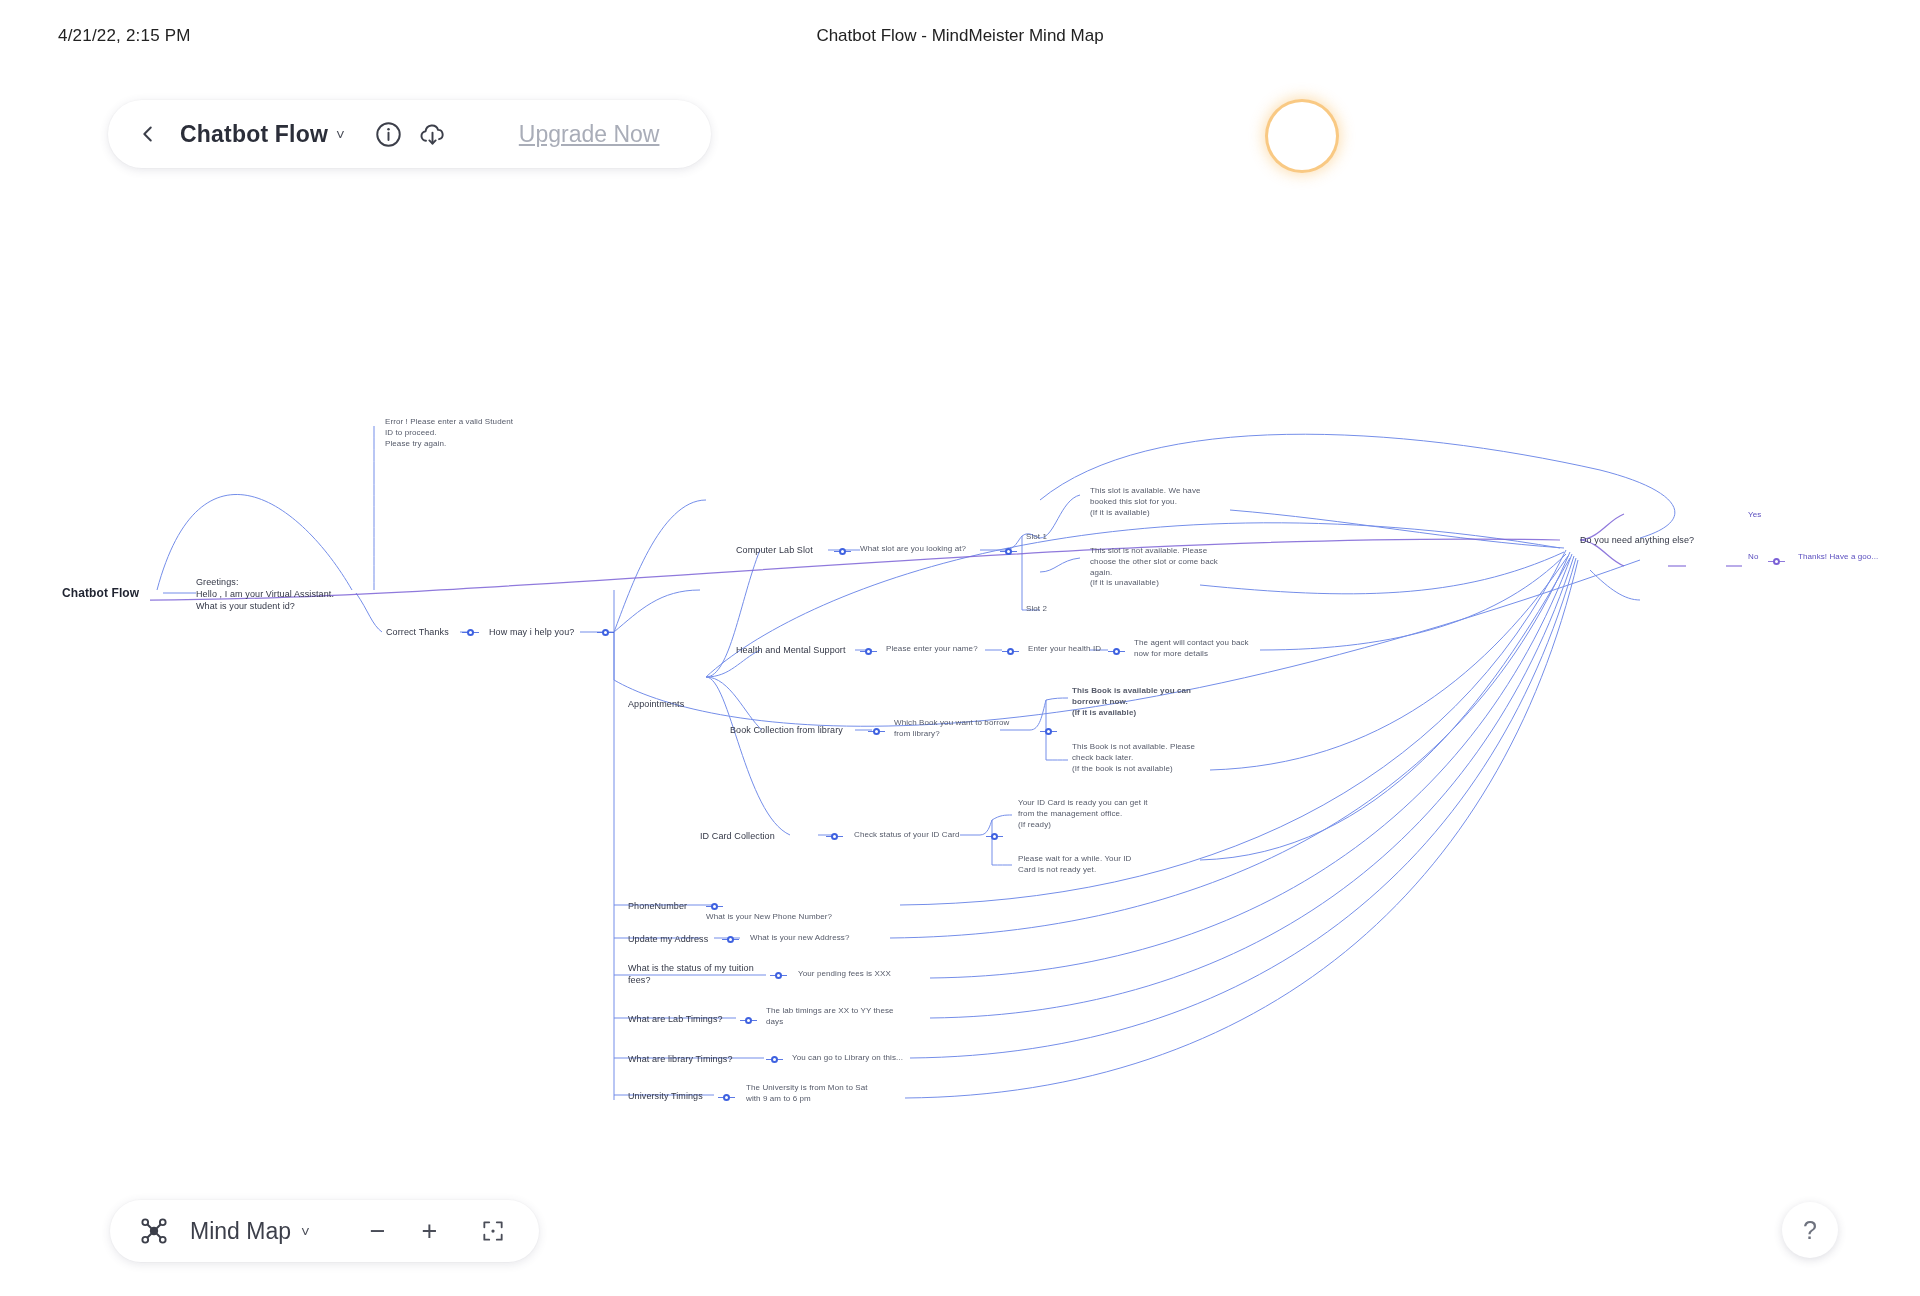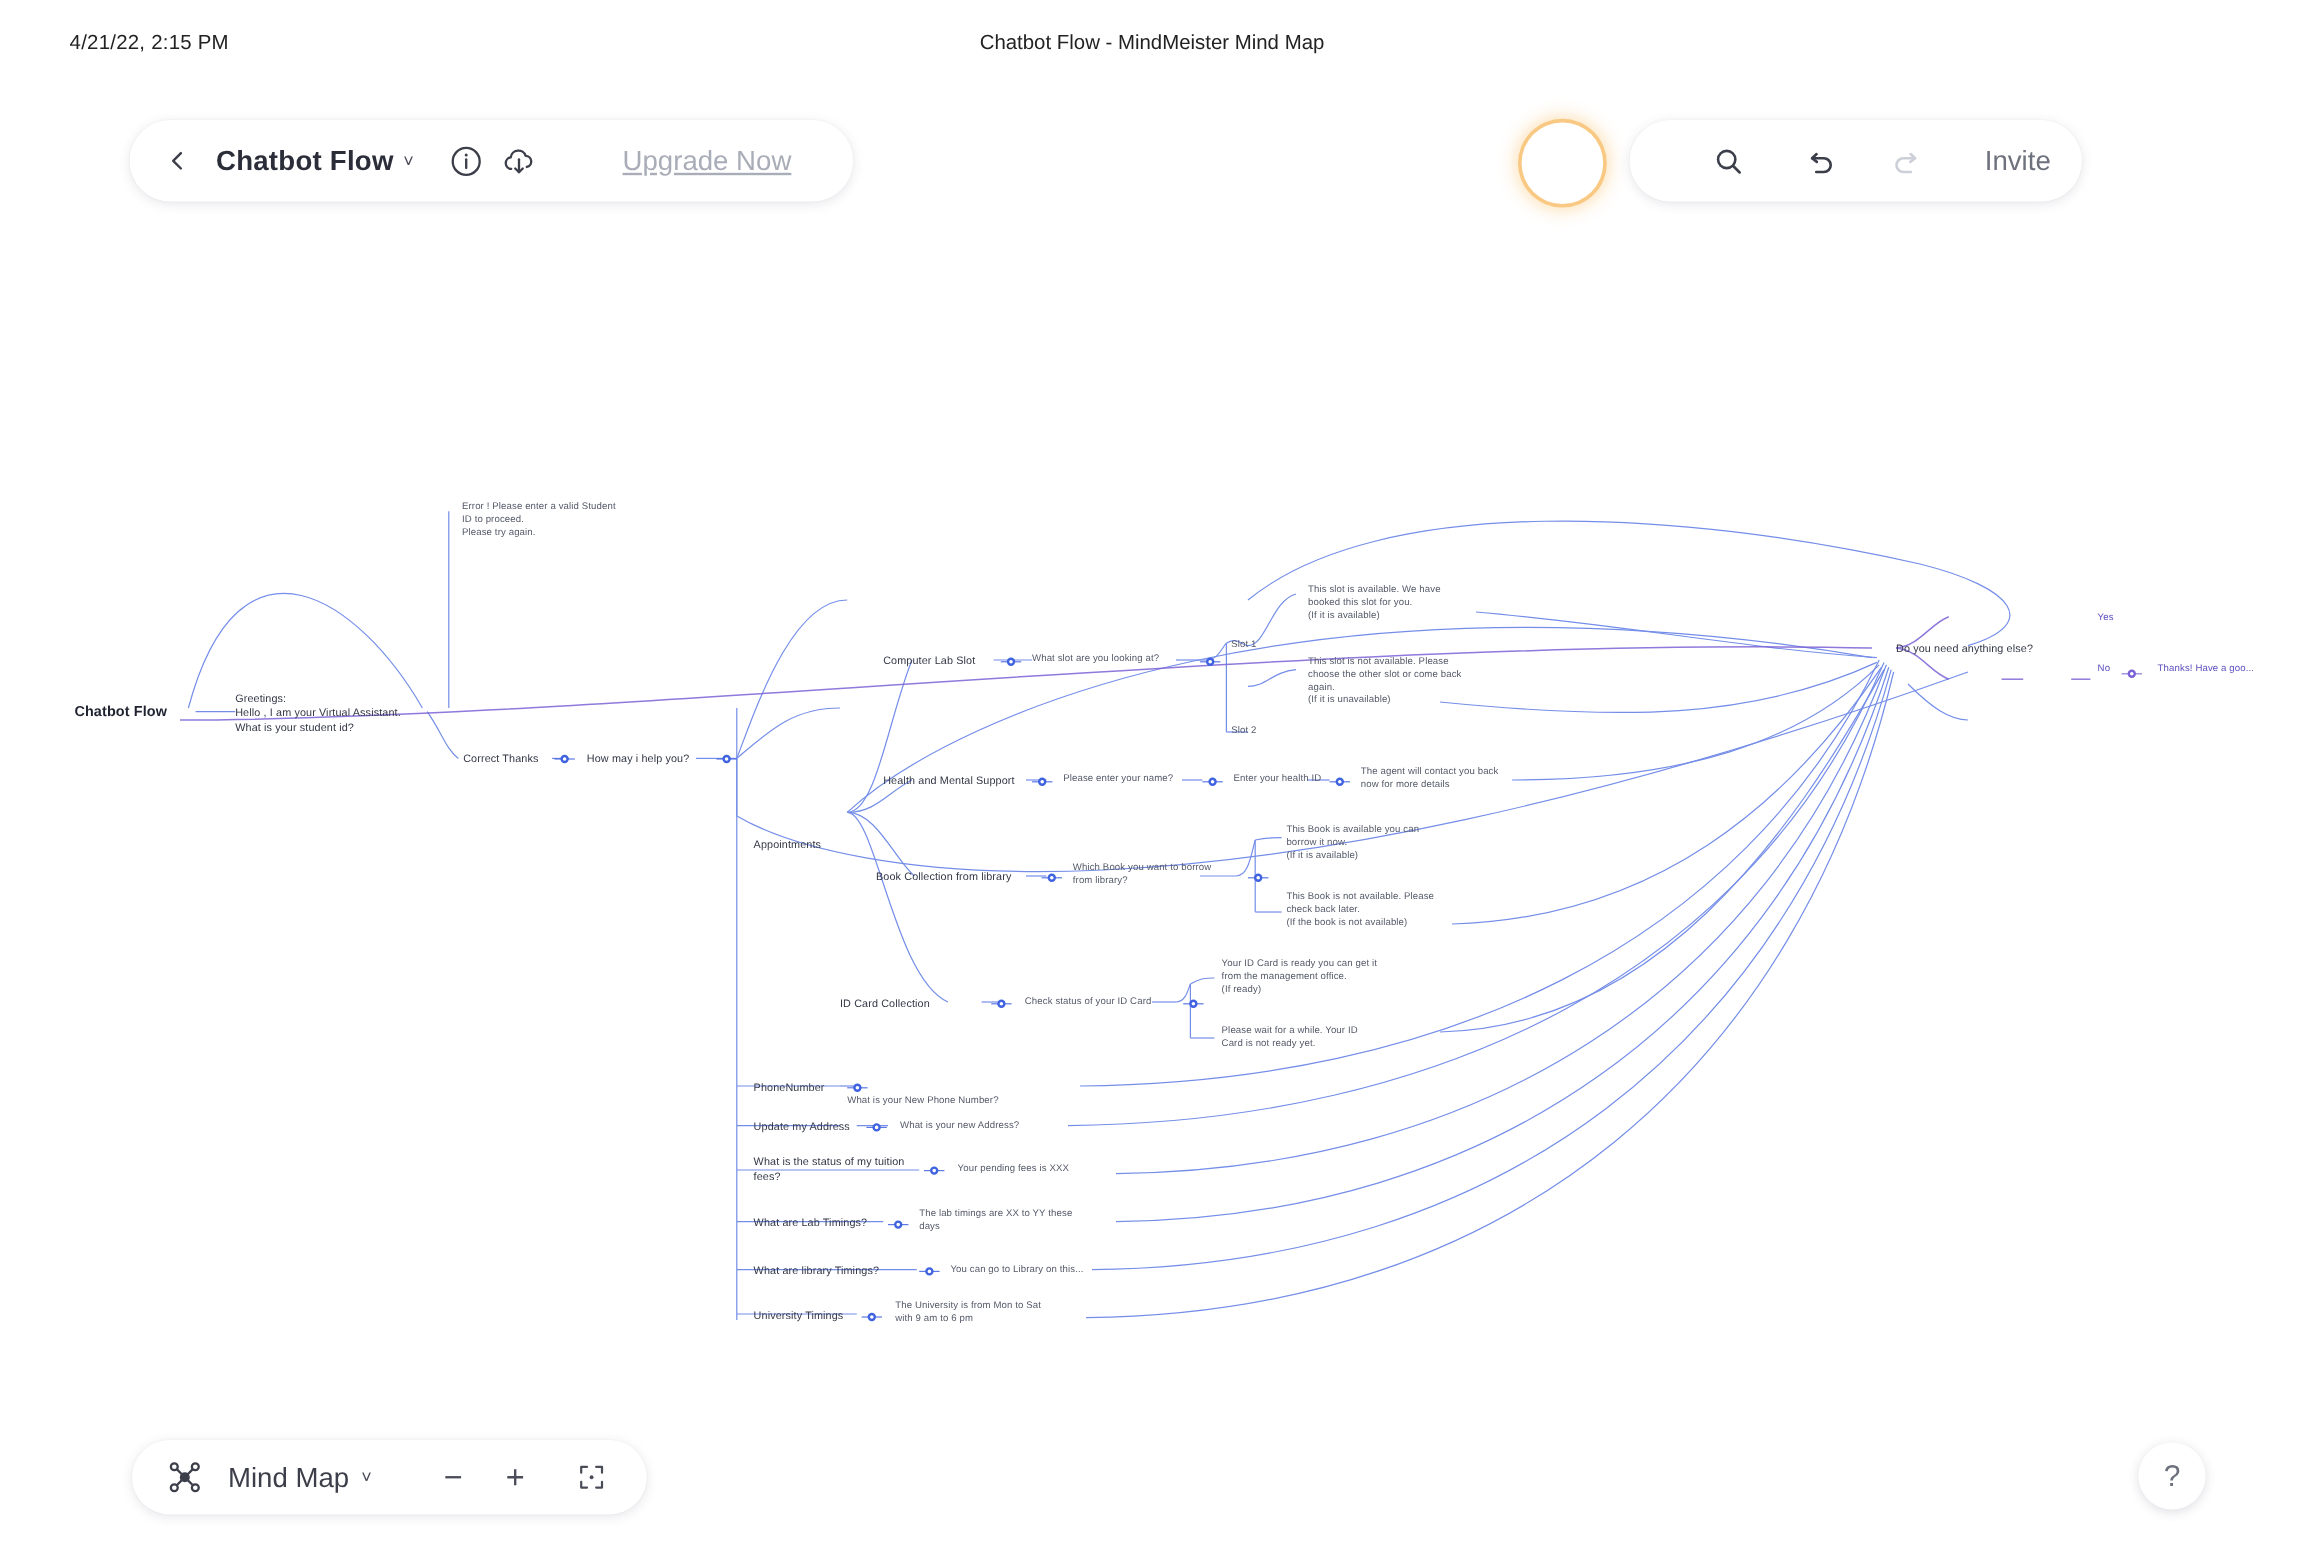--- a/index.html
+++ b/index.html
@@ -110,41 +110,20 @@
         <polyline points="9.4 16.9 12 19.5 14.6 16.9"></polyline>
       </svg>
     </div>
     <div class="upgrade">Upgrade Now</div>
   </div>
 
   <div class="avatar-wrap">
     <div class="avatar"></div>
   </div>
 
-  <div class="pill" id="toolbar-right">
-    <div class="tb-btn" style="margin-left:42px">
-      <svg class="ic" width="27" height="27" viewBox="0 0 24 24" fill="none" stroke="#3c3f4a" stroke-width="1.9" stroke-linecap="round">
-        <circle cx="10.6" cy="10.6" r="6.4"></circle>
-        <line x1="15.4" y1="15.4" x2="20.2" y2="20.2"></line>
-      </svg>
-    </div>
-    <div class="tb-btn" style="margin-left:34px">
-      <svg class="ic" width="28" height="28" viewBox="0 0 24 24" fill="none" stroke="#3c3f4a" stroke-width="1.9" stroke-linecap="round" stroke-linejoin="round">
-        <path d="M8.4 7.2 5.2 10.2l3.4 2.6"></path>
-        <path d="M5.4 10.2h8.2a4.9 4.9 0 0 1 0 9.8H8.2"></path>
-      </svg>
-    </div>
-    <div class="tb-btn" style="margin-left:26px">
-      <svg class="ic" width="28" height="28" viewBox="0 0 24 24" fill="none" stroke="#cdd0d8" stroke-width="1.9" stroke-linecap="round" stroke-linejoin="round">
-        <path d="M15.6 7.2l3.2 3-3.4 2.6"></path>
-        <path d="M18.6 10.2h-8.2a4.9 4.9 0 0 0 0 9.8h5.4"></path>
-      </svg>
-    </div>
-    <div class="invite">Invite</div>
-  </div>
 
   <div id="canvas">
 
     <svg id="wires" viewBox="0 0 1920 1000">
       <g fill="none" stroke="#3f62e0" stroke-width="1" opacity=".72">
 
         <path d="M163 423 L196 423"></path>
 
         <path d="M352 420 C 300 330, 200 260, 157 420"></path>
         <path d="M374 256 C 374 320, 374 380, 374 420"></path>
@@ -299,21 +278,21 @@
     <div class="handle" style="left:868px; top:556px;">
         <span class="bar"></span>
         <span class="dot"></span>
       </div>
     <div class="node leaf" style="left:894px; top:548px;">Which Book you want to borrow
 from library?</div>
     <div class="handle" style="left:1040px; top:556px;">
         <span class="bar"></span>
         <span class="dot"></span>
       </div>
-    <div class="node leaf" style="left:1072px; top:516px;">This Book is available you can
+    <div class="node leaf" style="left:1072px; top:516px;font-weight:bold;">This Book is available you can
 borrow it now.
 (If it is available)</div>
     <div class="node leaf" style="left:1072px; top:572px;">This Book is not available. Please
 check back later.
 (If the book is not available)</div>
 
     <div class="node l1" style="left:700px; top:660px;">ID Card Collection</div>
     <div class="handle" style="left:826px; top:661px;">
         <span class="bar"></span>
         <span class="dot"></span>

